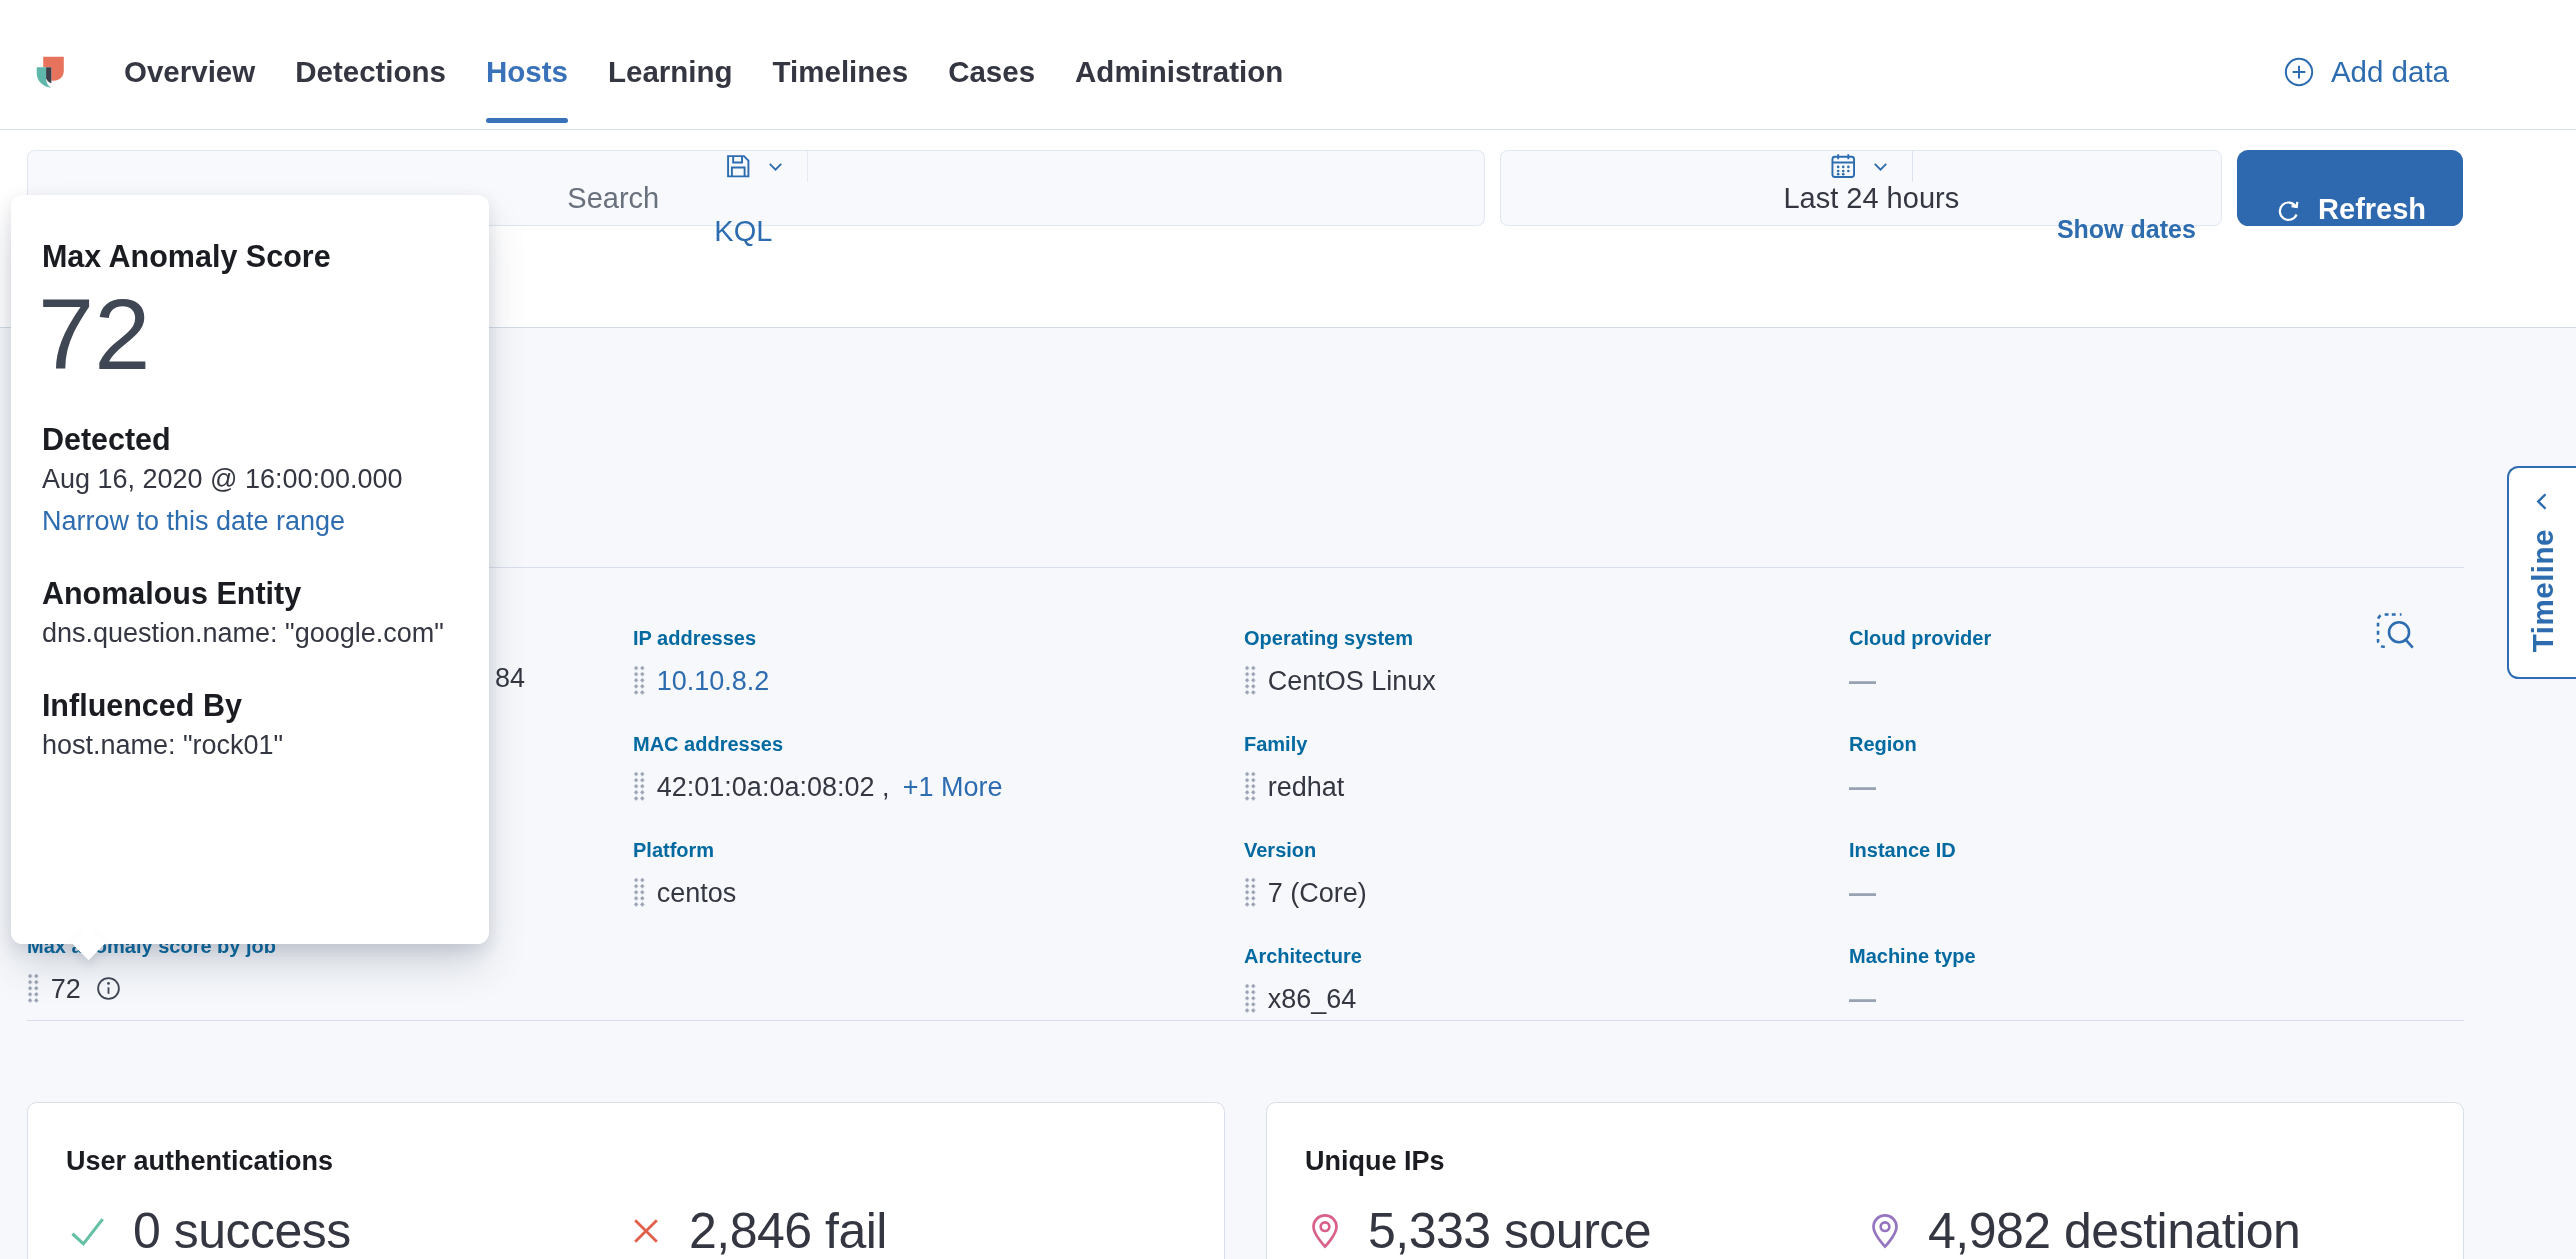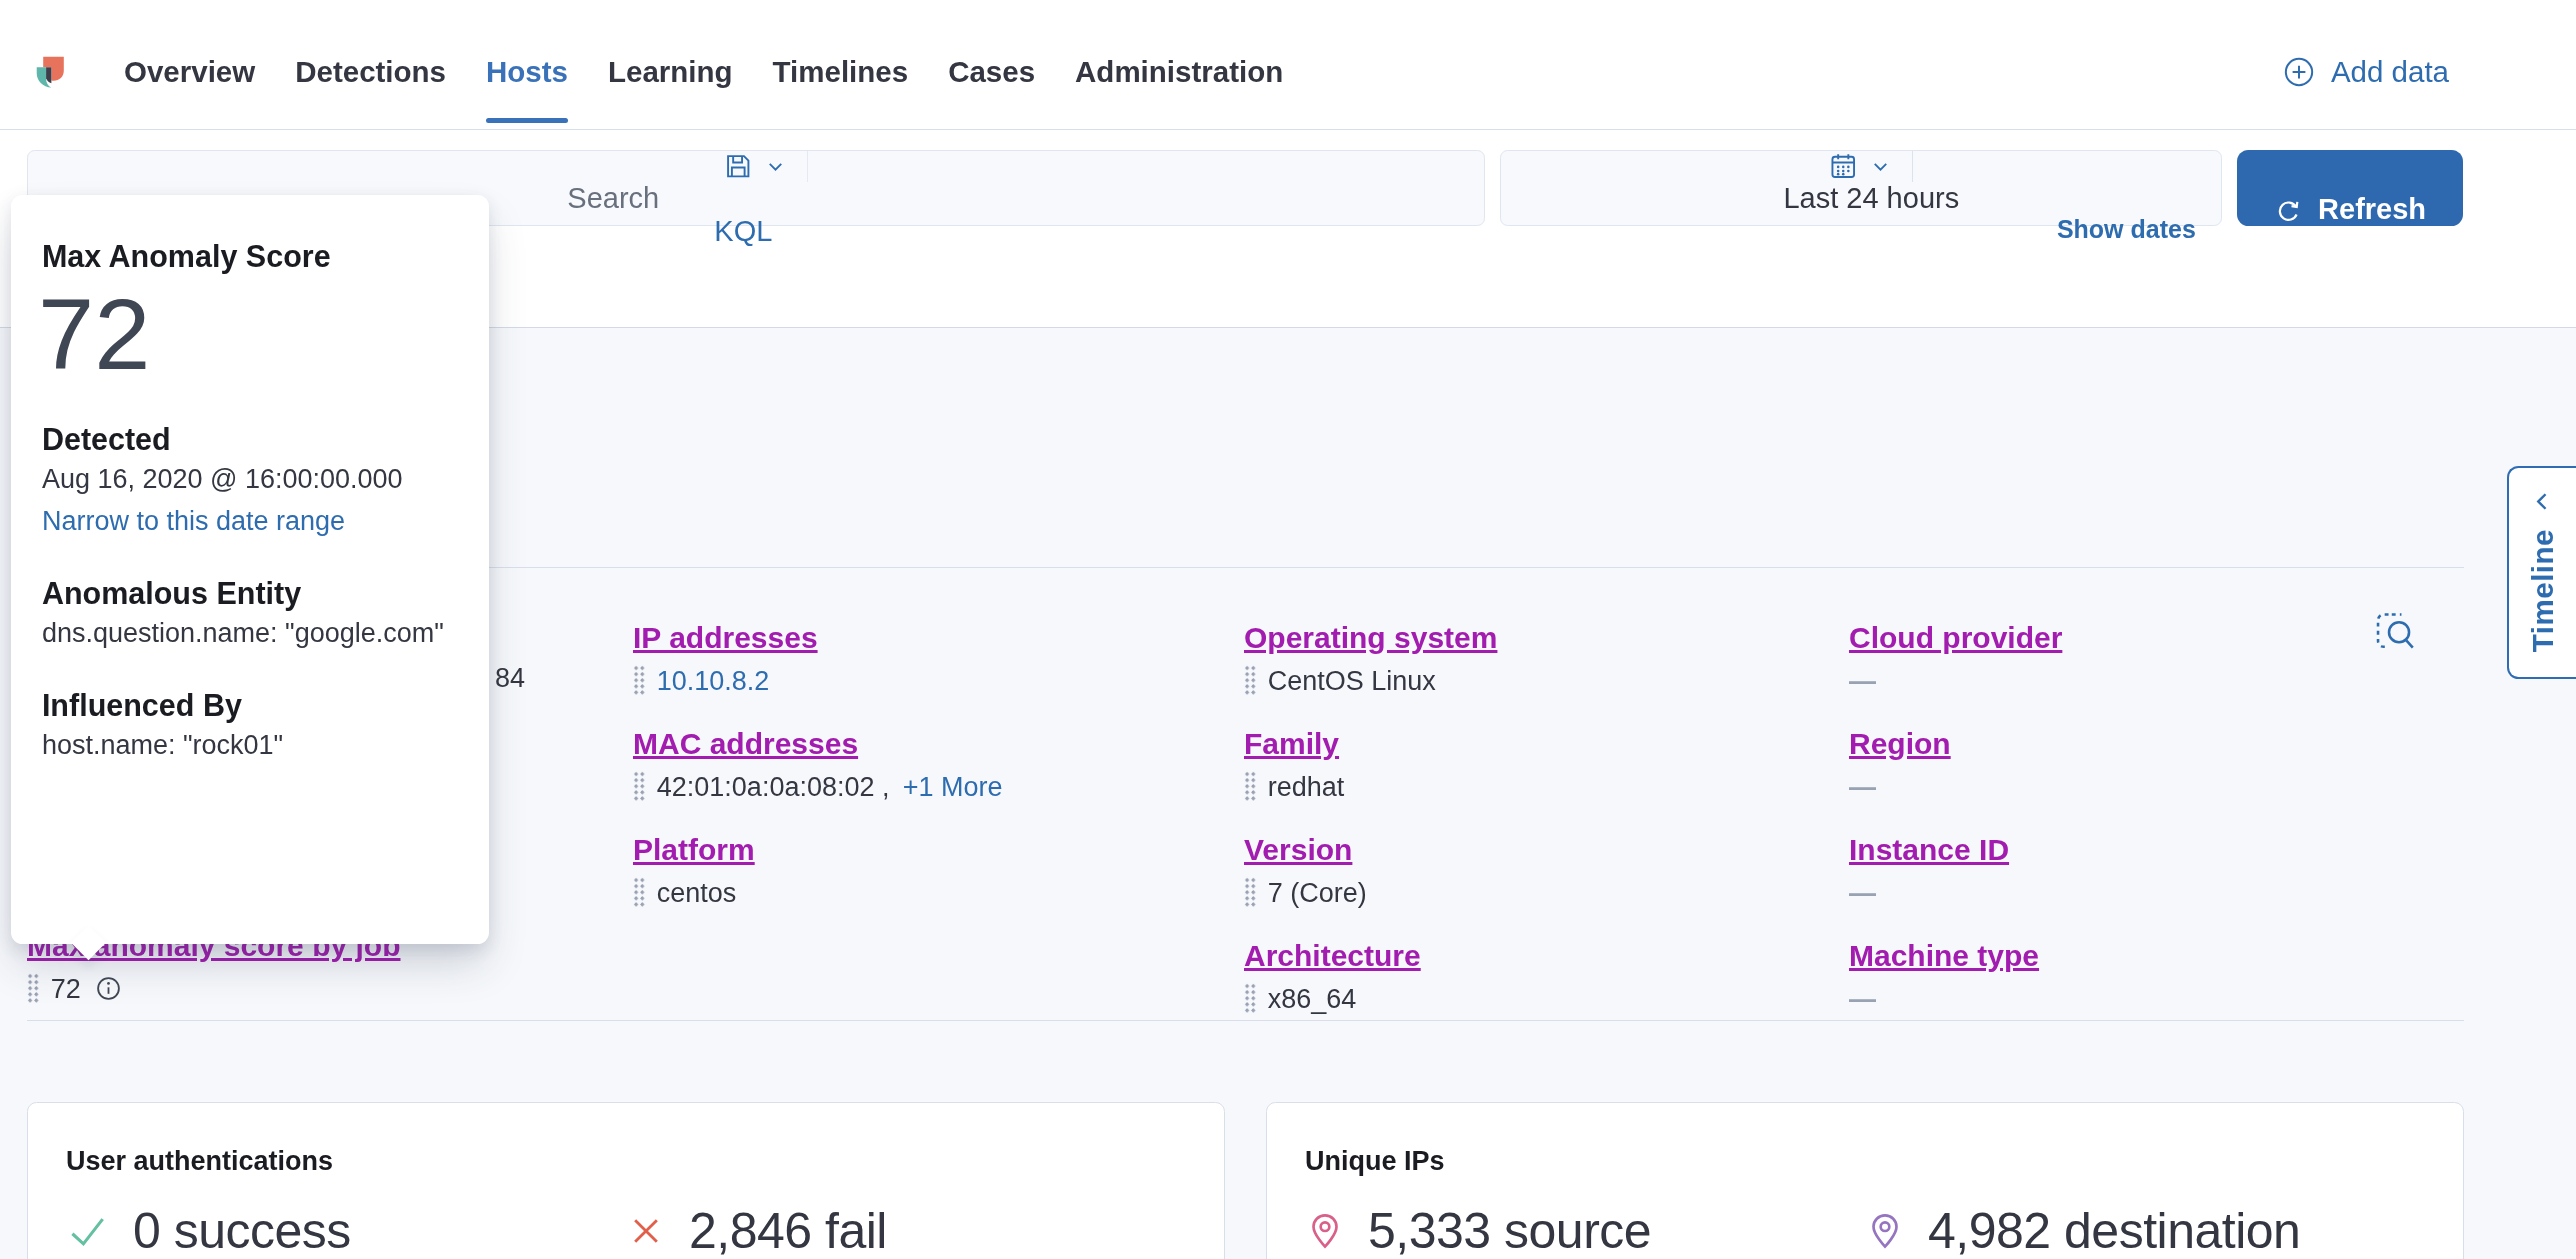--- a/index.html
+++ b/index.html
@@ -67,21 +67,21 @@
   }
   .rule { position: absolute; left: 27px; right: 112px; border-top: 1.9px solid #d9dfea; }
   .rule-top { top: 239px; }
   .rule-bottom { top: 692px; }
   
   .overview-grid {
     position: absolute; top: 294px; left: 27px; right: 112px;
     display: grid; grid-template-columns: 606px 611px 605px 1fr;
   }
   .field { margin-bottom: 30.5px; }
-  .field-label { font-size: 30px; font-weight: 700; color: #a21caf; line-height: 32px; text-decoration: underline; }
+  .field-label { font-size: 20px; font-weight: 700; color: #0369a1; line-height: 32px; }
   .field-value { display: flex; align-items: center; margin-top: 9.5px; line-height: 34px; font-size: 27px; color: #343741; }
   .drag-handle {
     width: 12.4px; height: 30.5px; margin-right: 11.4px; flex: none; cursor: grab;
     background-image: radial-gradient(circle, #9aa2b4 1.7px, transparent 2px);
     background-size: 6.2px 6.1px;
   }
   .link { color: #2e6cb0; text-decoration: none; cursor: pointer; }
   .more-link { color: #2e6cb0; margin-left: 13.3px; cursor: pointer; }
   .dash { color: #98a2b3; font-weight: 600; }
   .hidden-tail { position: absolute; top: 335px; left: 495px; font-size: 27px; color: #343741; }

